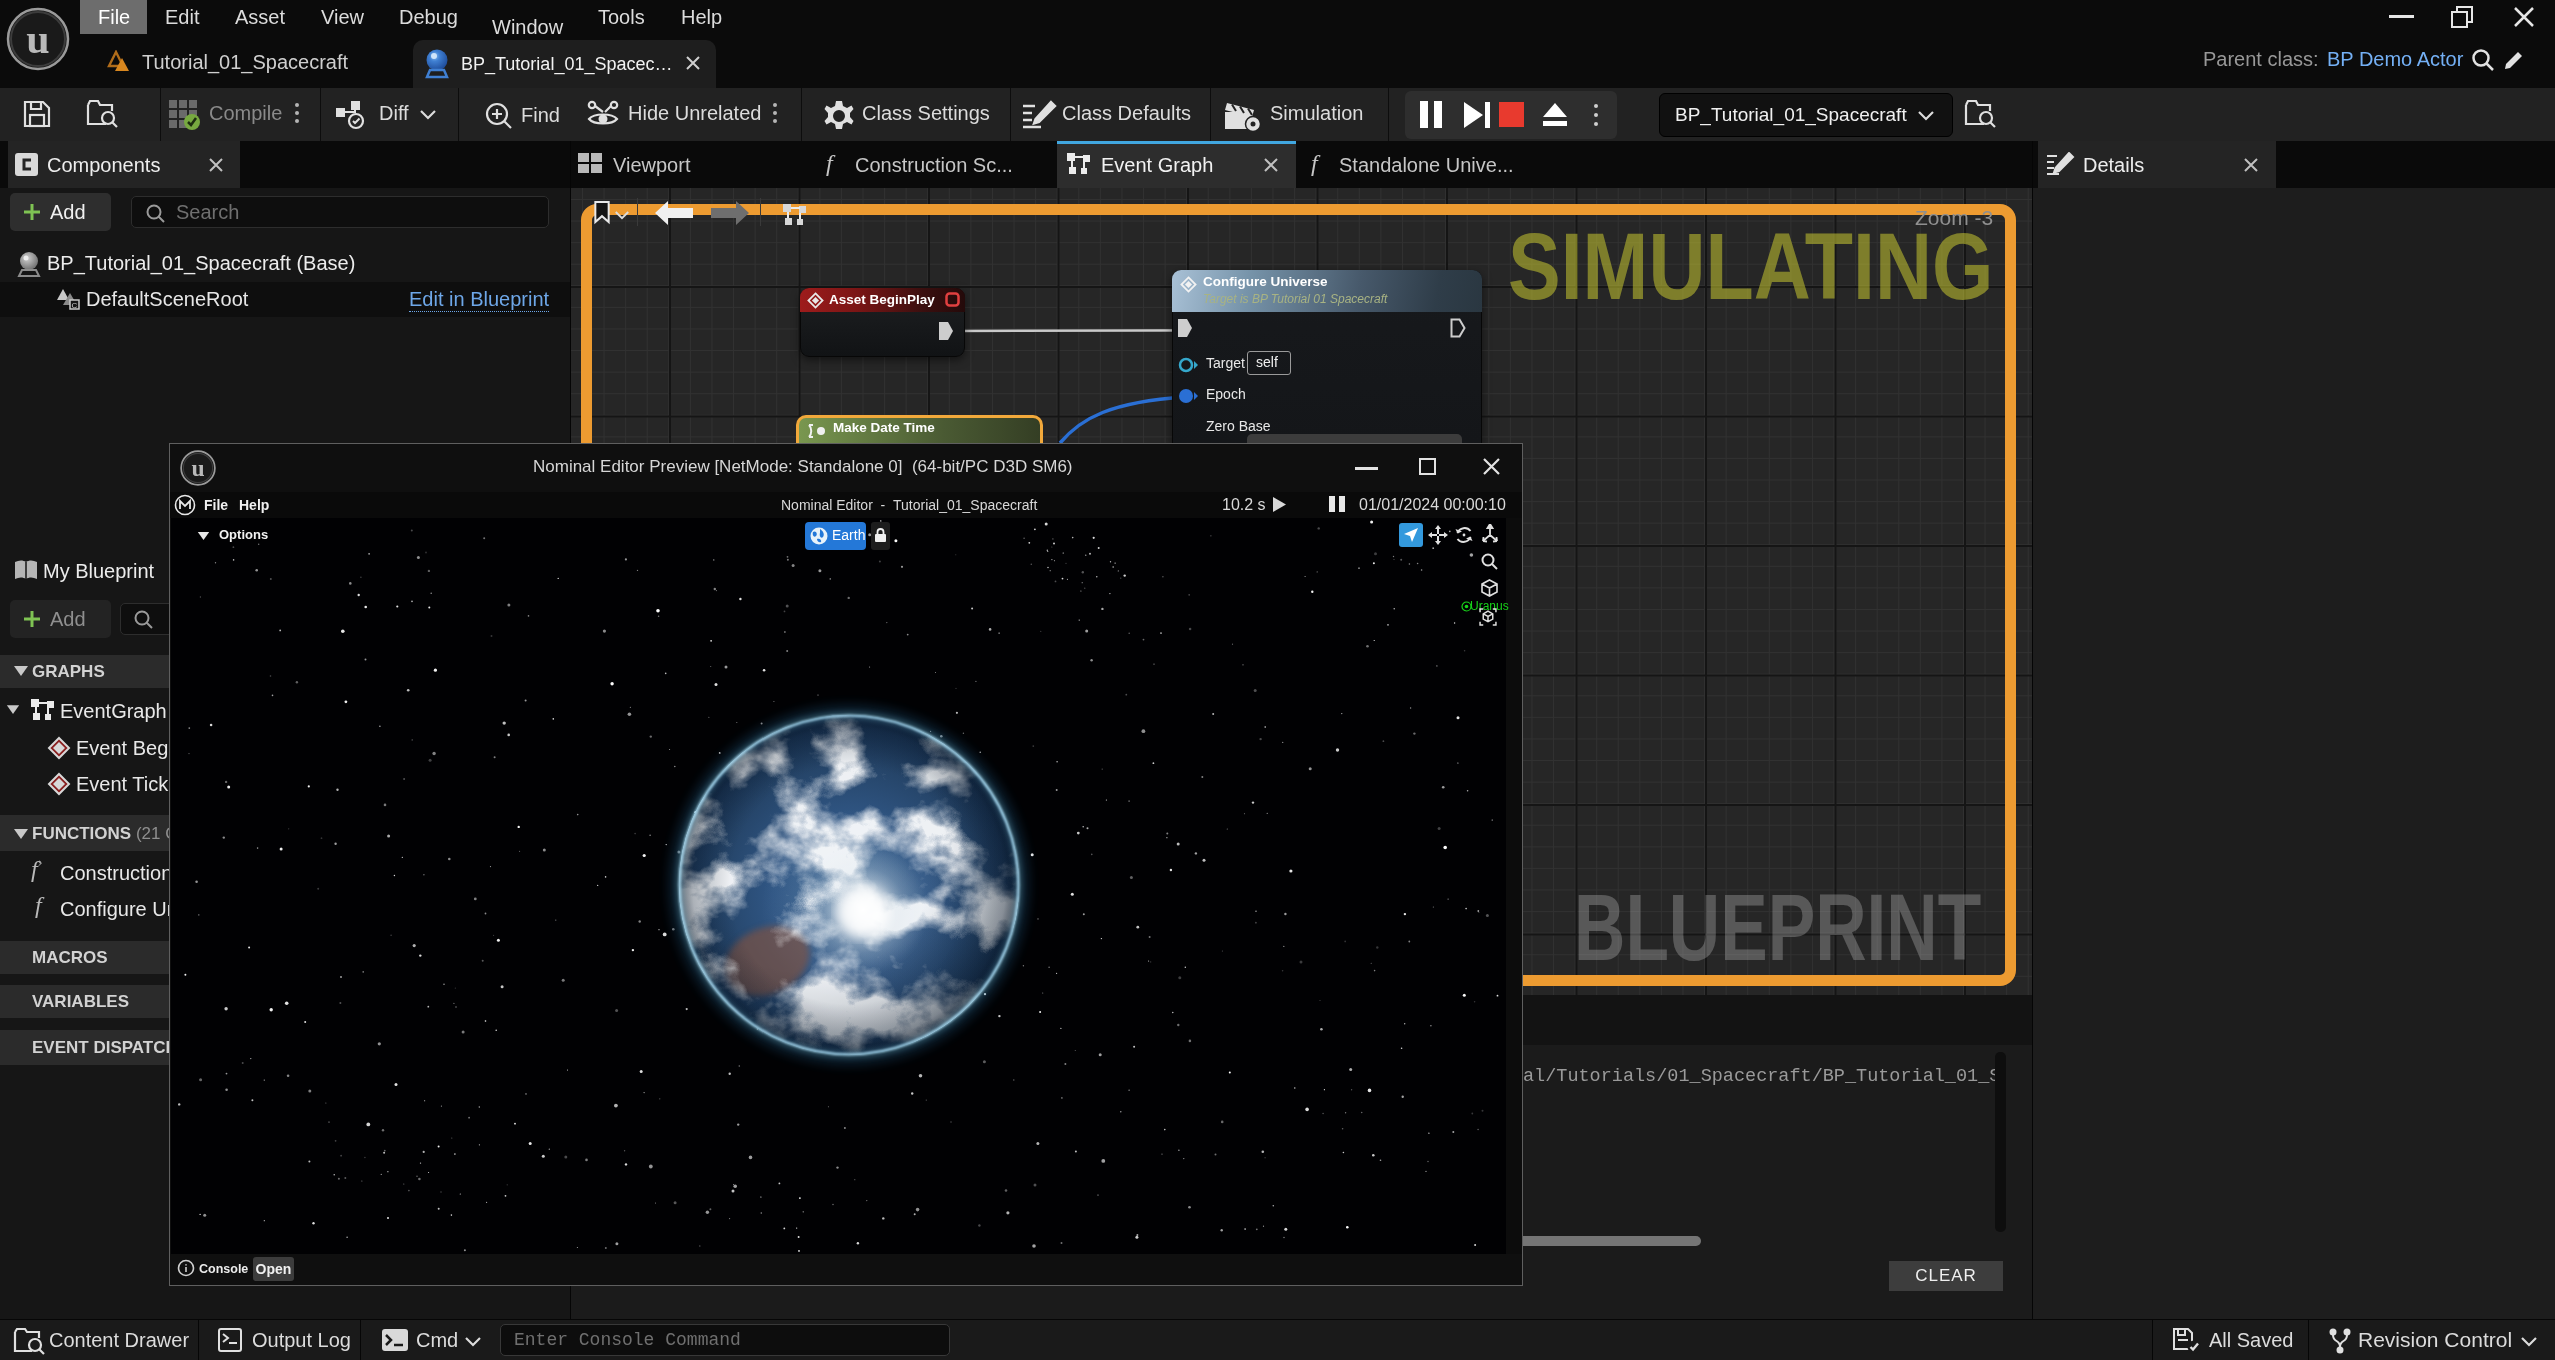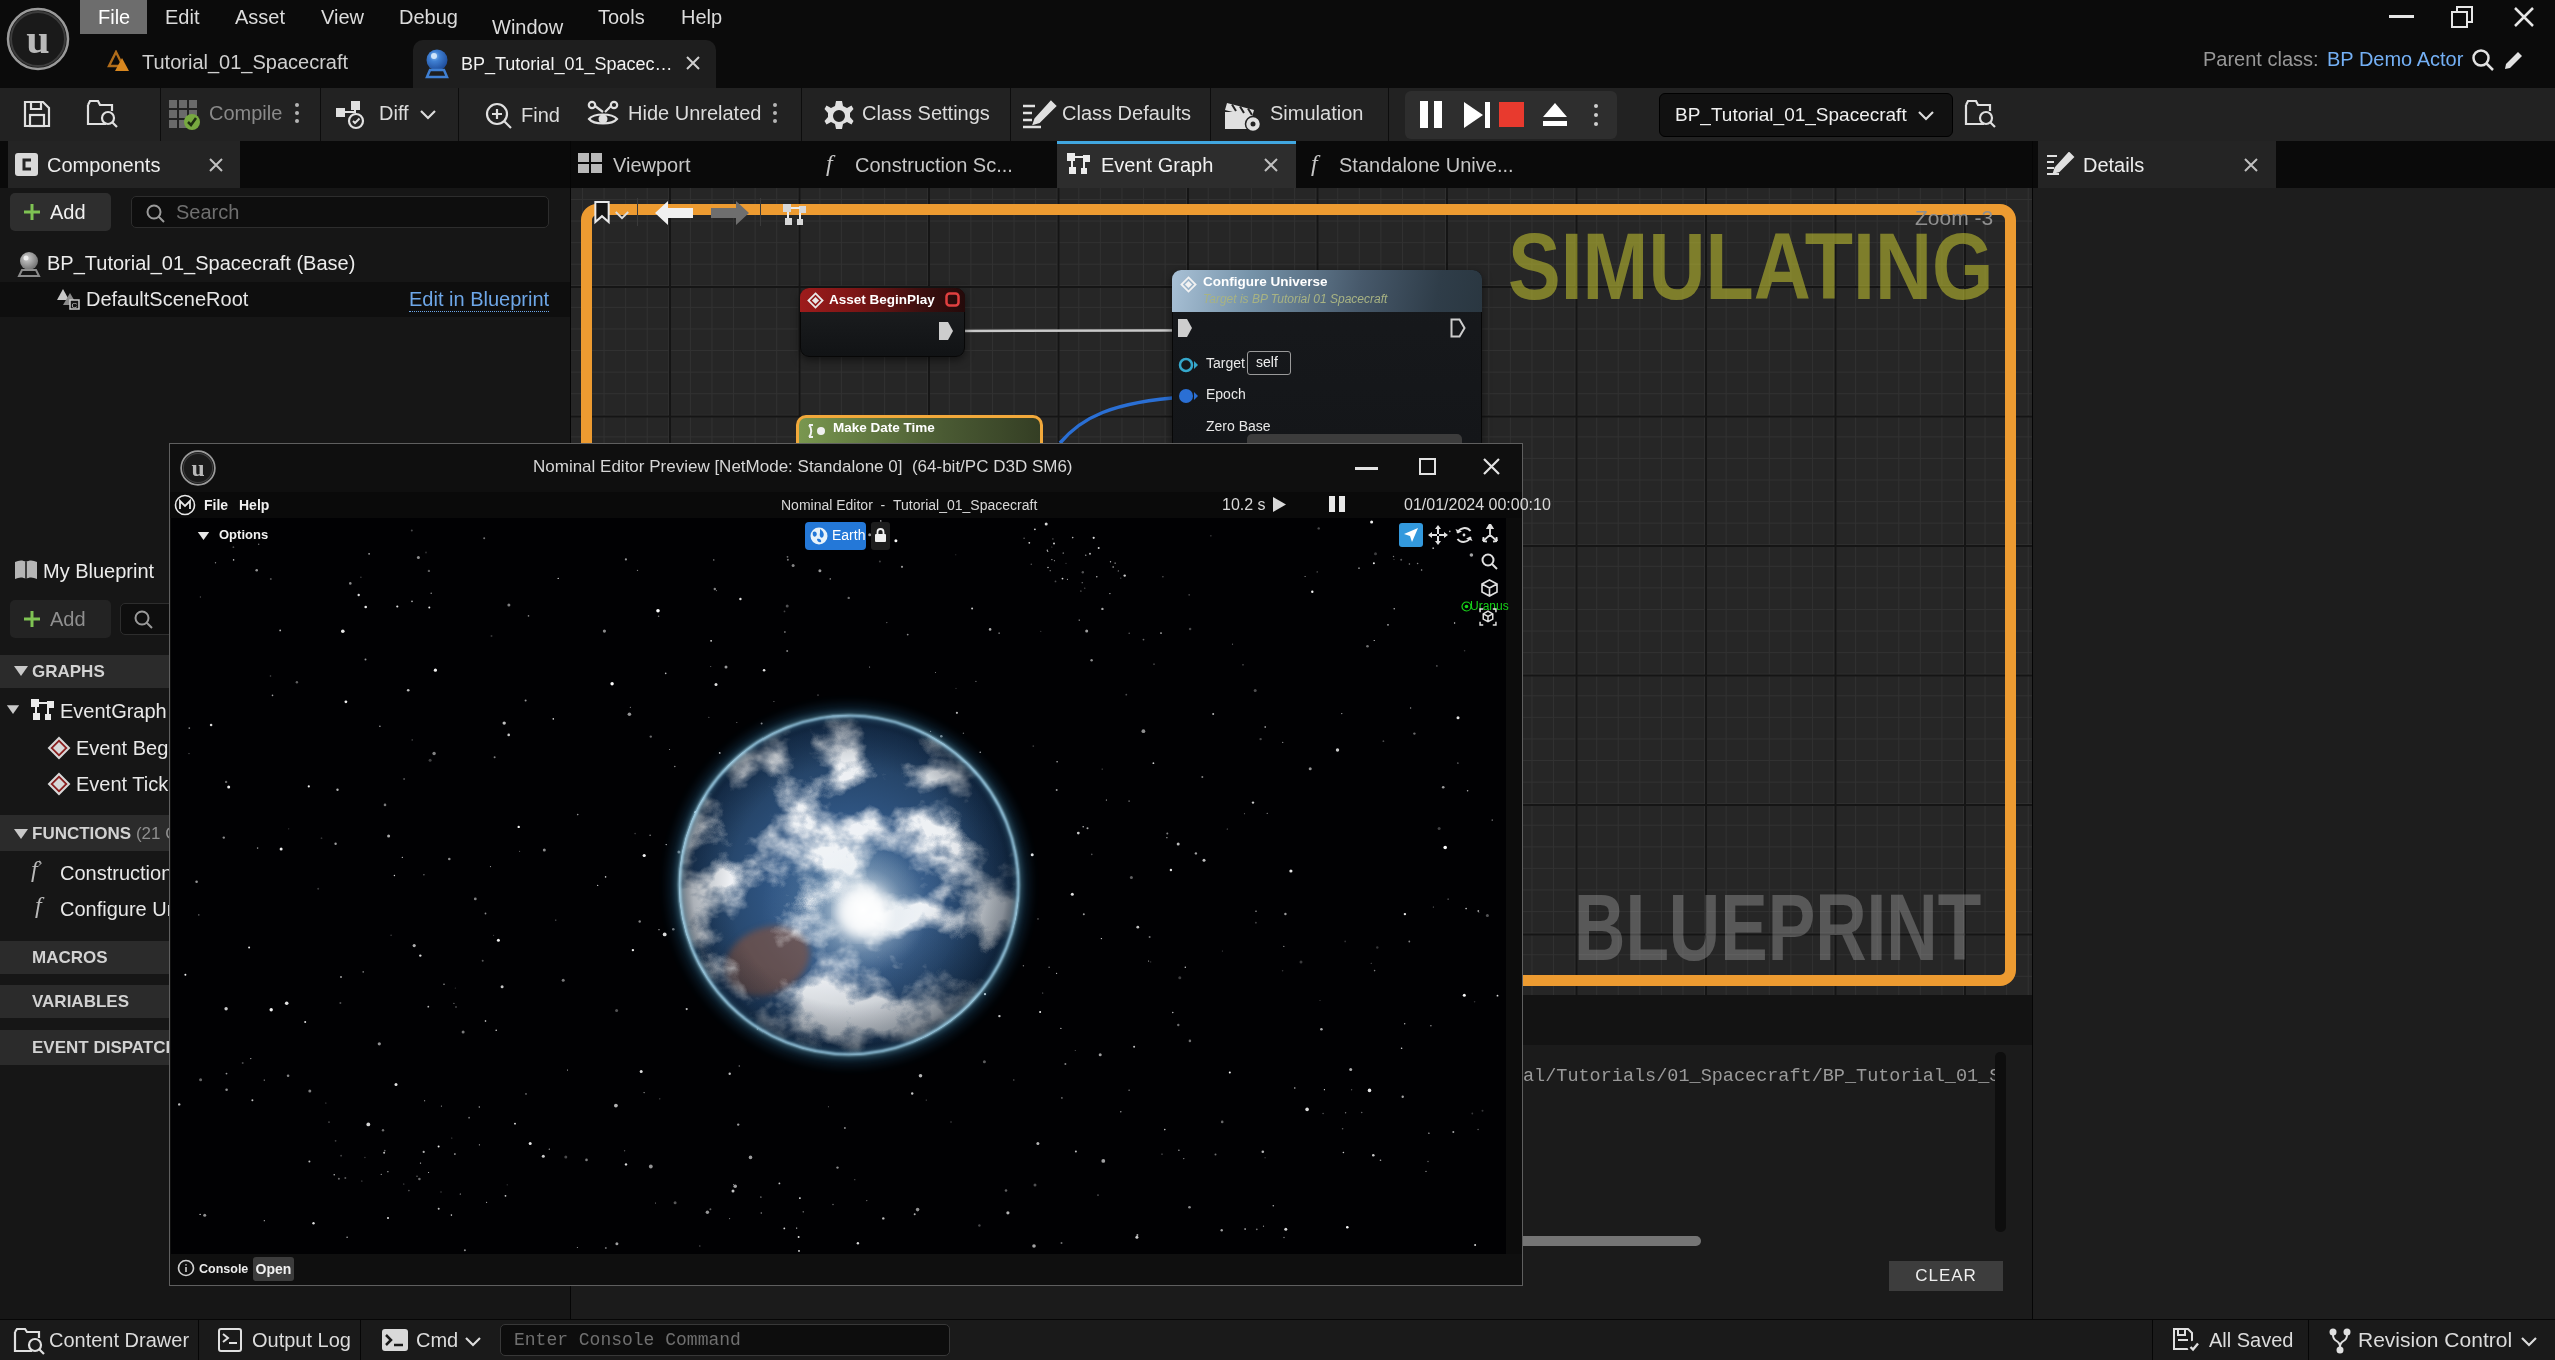--- a/index.html
+++ b/index.html
@@ -486,21 +486,21 @@
     </svg>
 <div class="ab" style="left:204px;top:497px;font-size:14px;font-weight:bold;color:#f0f0f0;z-index:52">File</div>
 <div class="ab" style="left:239px;top:497px;font-size:14px;font-weight:bold;color:#f0f0f0;z-index:52">Help</div>
 <div class="ab" style="left:781px;top:497px;font-size:14px;color:#d9d9d9;z-index:52;white-space:nowrap">Nominal Editor&nbsp;&nbsp;-&nbsp;&nbsp;Tutorial_01_Spacecraft</div>
 <div class="ab" style="left:1222px;top:496px;font-size:16px;color:#d9d9d9;z-index:52">10.2 s</div>
 <svg class="ab" style="left:1271px;top:496px;z-index:52" width="17" height="17" viewBox="0 0 17 17" fill="#d9d9d9">
       <path d="M2 1 L15 8.5 L2 16 Z"></path>
     </svg>
 <div class="ab" style="left:1329px;top:496px;width:6px;height:16px;background:#e8e8e8;z-index:52"></div>
 <div class="ab" style="left:1339px;top:496px;width:6px;height:16px;background:#e8e8e8;z-index:52"></div>
-<div class="ab" style="left:1404px;top:496px;font-size:16px;color:#d9d9d9;z-index:52;white-space:nowrap">01/01/2024 00:00:10</div>
+<div class="ab" style="left:1359px;top:496px;font-size:16px;color:#d9d9d9;z-index:52;white-space:nowrap">01/01/2024 00:00:10</div>
 
 <div class="ab" id="vp" style="left:171px;top:518px;width:1335px;height:736px;background:#010103;z-index:51;overflow:hidden"></div>
 <div class="ab" style="left:1506px;top:518px;width:16px;height:736px;background:#0c0c0c;z-index:52"></div>
 
 <div class="ab" style="left:170px;top:1254px;width:1352px;height:29px;background:#0f0f0f;z-index:52"></div>
 <svg class="ab" style="left:177px;top:1259px;z-index:53" width="18" height="18" viewBox="0 0 18 18" fill="none" stroke="#cfcfcf" stroke-width="1.6">
       <circle cx="9" cy="9" r="7.5"></circle>
       <path d="M9 8 V13 M9 5.2 V6.4"></path>
     </svg>
 <div class="ab" style="left:199px;top:1262px;font-size:12.5px;font-weight:bold;color:#ececec;z-index:53">Console</div>

